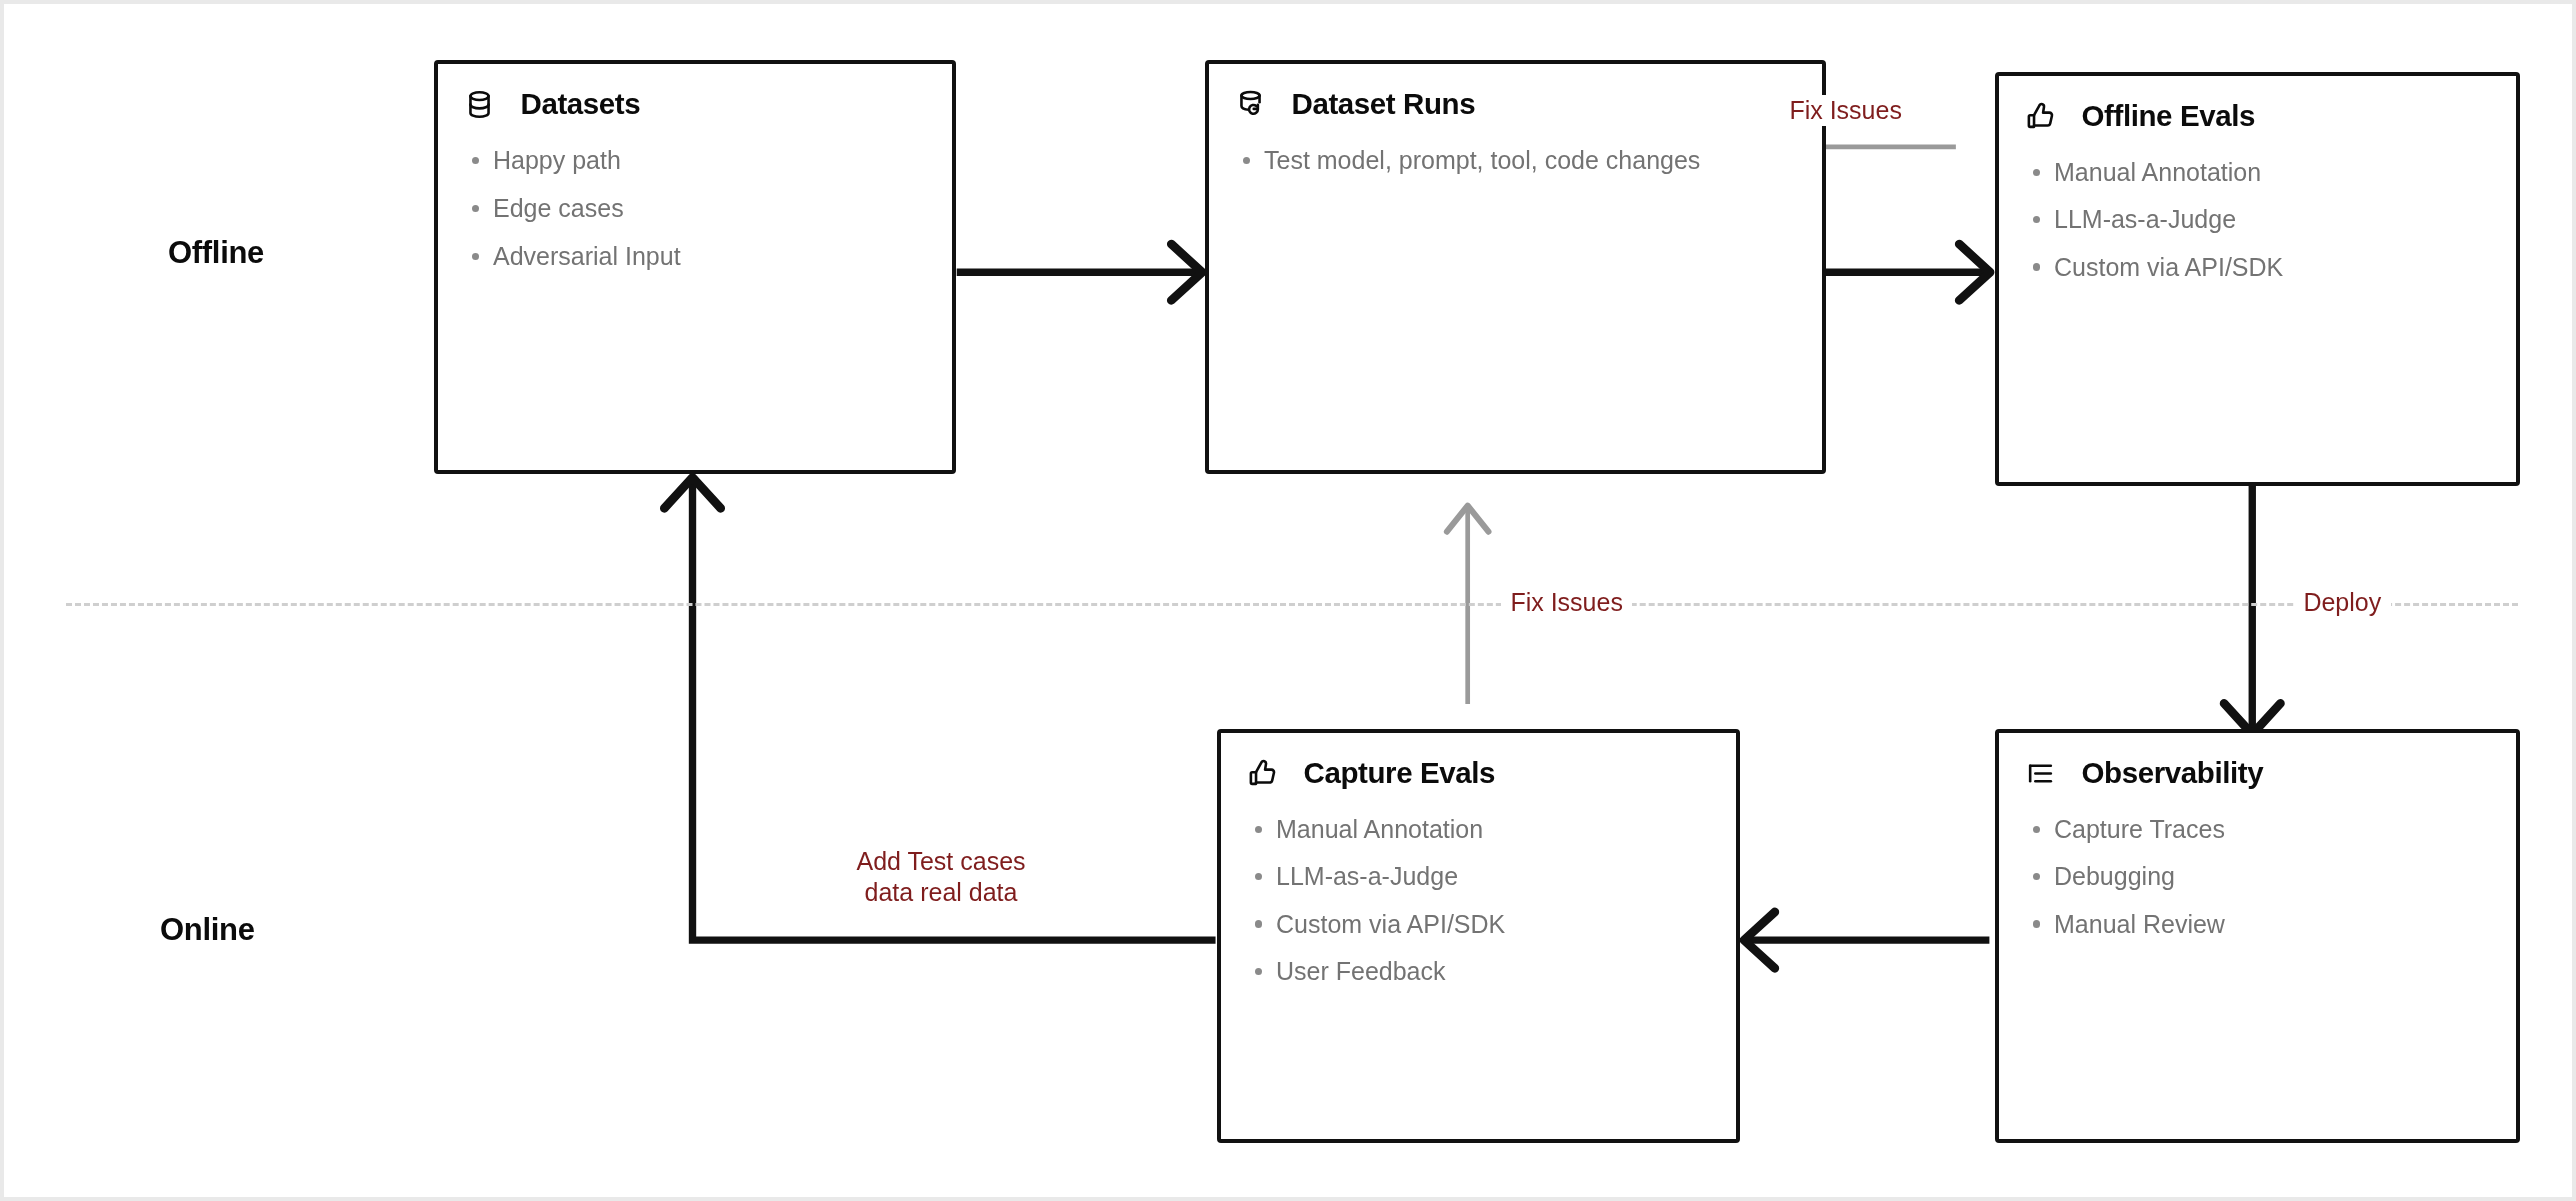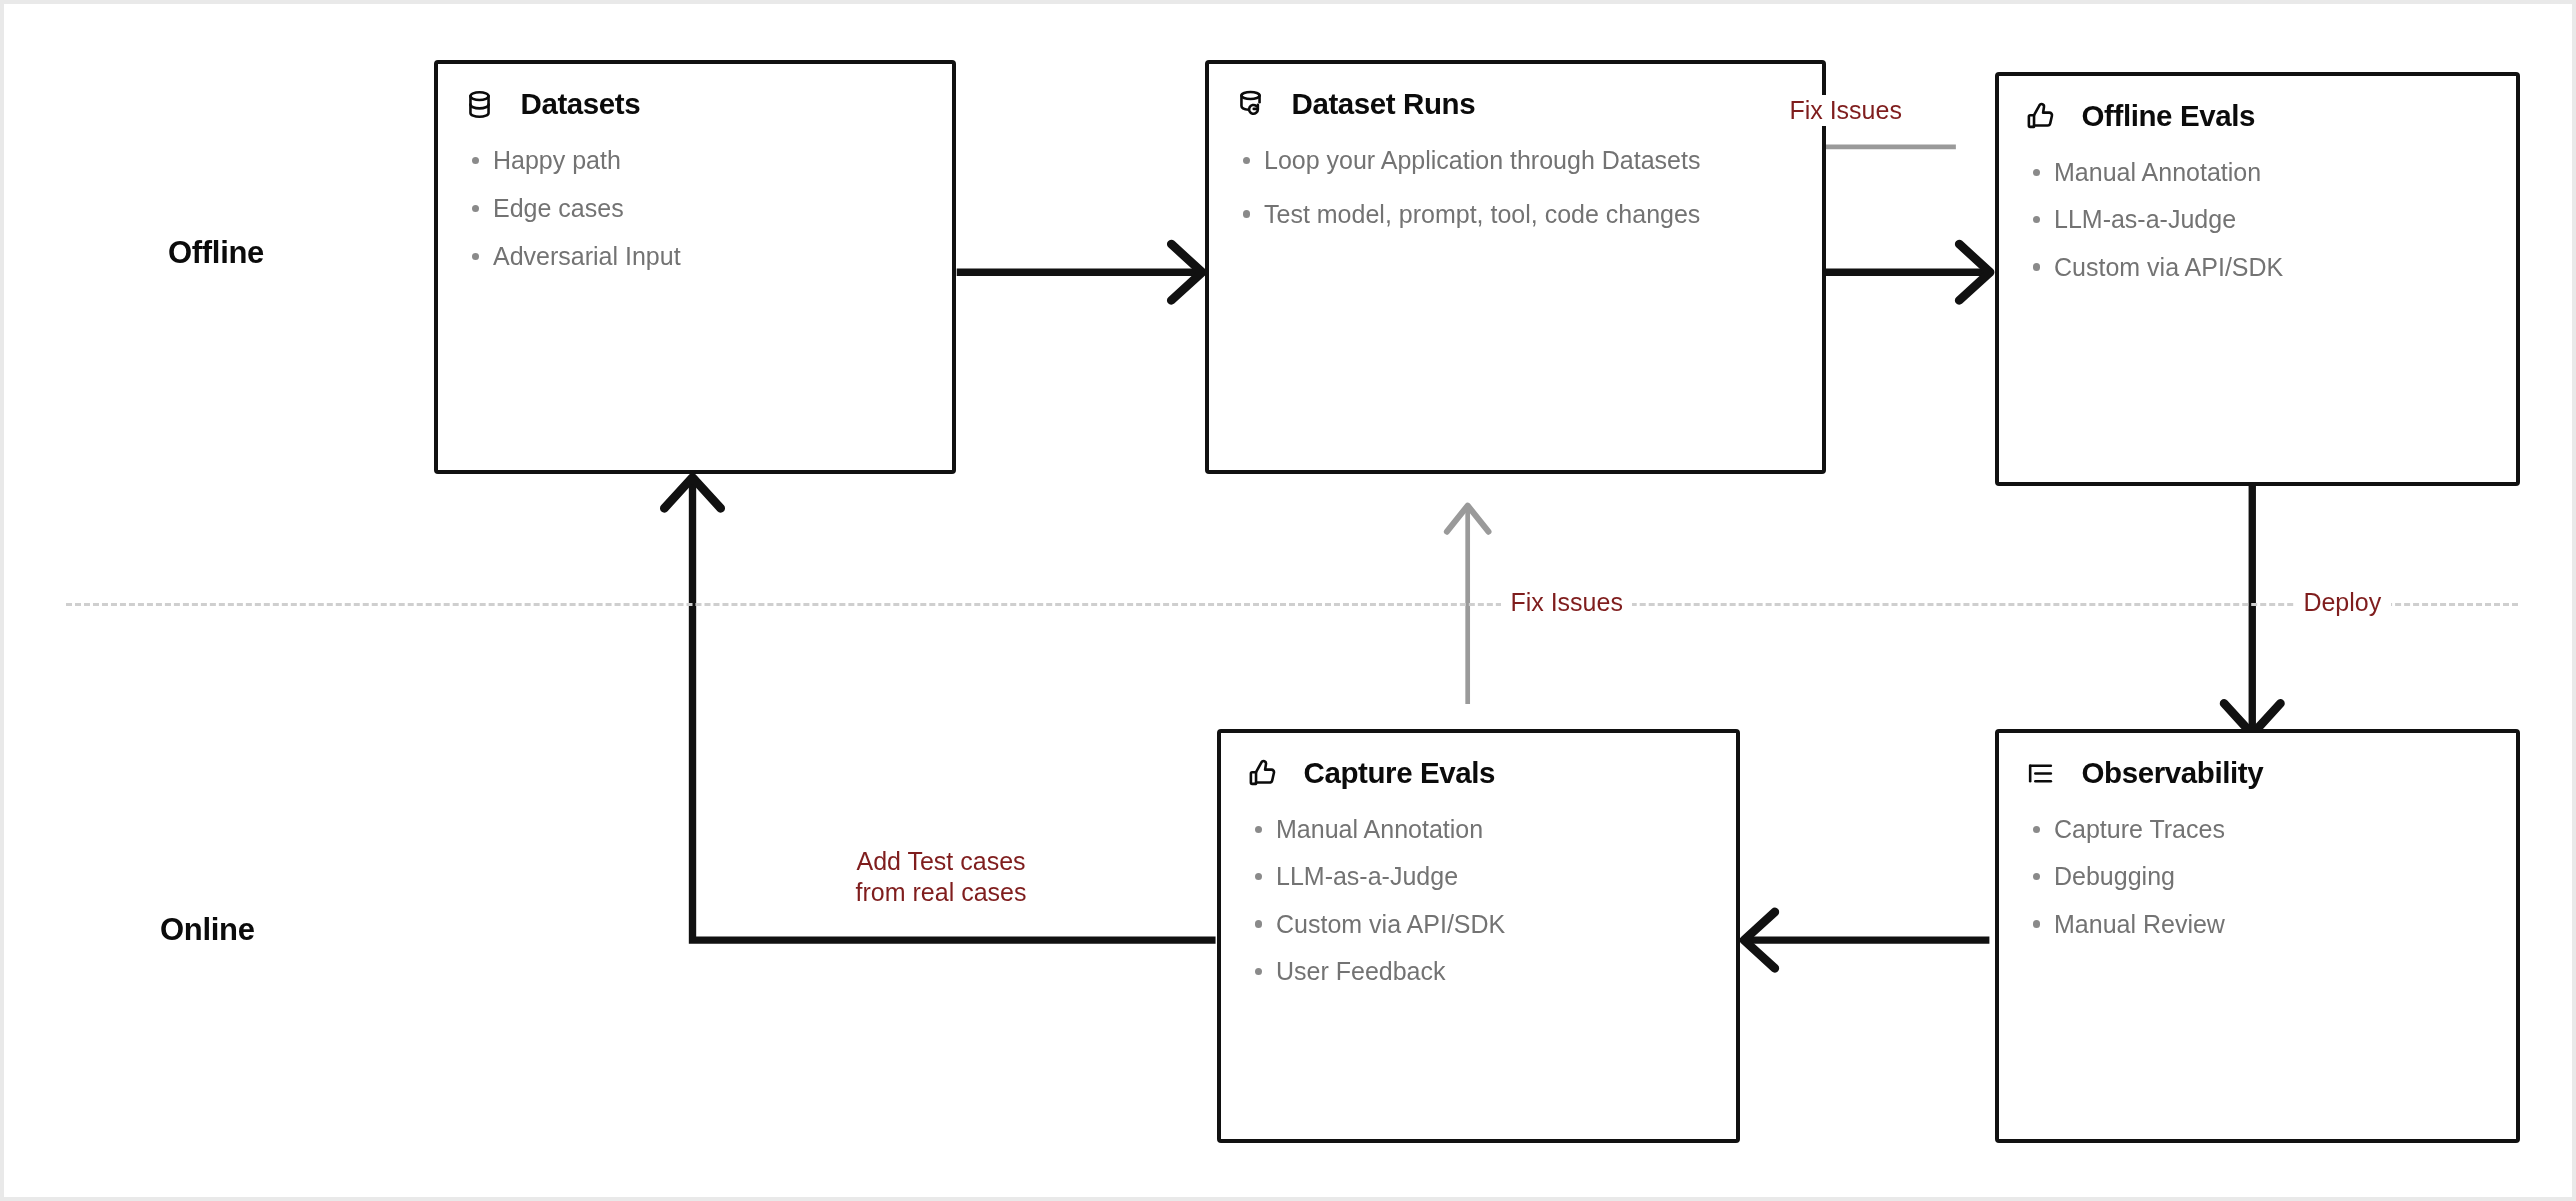--- a/index.html
+++ b/index.html
@@ -178,21 +178,20 @@
       <svg class="node-icon" viewBox="0 0 24 24" fill="none" stroke="#0b0b0b" stroke-width="2" stroke-linecap="round" stroke-linejoin="round">
         <ellipse cx="12" cy="5" rx="7" ry="2.7"></ellipse>
         <path d="M19 5v5.2"></path>
         <path d="M5 5v8.2c0 1.5 2.5 2.7 5.7 2.85"></path>
         <path d="M16.5 13.2a3.4 3.4 0 1 0 1.2 2.6"></path>
         <path d="M17.7 12.2v3.2h-3.2"></path>
       </svg>
       <div class="node-title">Dataset Runs</div>
     </div>
     <ul class="node-list">
-      <li style="margin-bottom:21.5px;">Loop your Application through Datasets</li>
       <li>Test model, prompt, tool, code changes</li>
     </ul>
   </div>
 
   <div class="node" style="left:1991px; top:68px; width:525px; height:414px;">
     <div class="node-head">
       <svg class="node-icon" viewBox="0 0 24 24" fill="none" stroke="#0b0b0b" stroke-width="2" stroke-linecap="round" stroke-linejoin="round">
         <path d="M7 11v9H4a1 1 0 0 1-1-1v-7a1 1 0 0 1 1-1h3z"></path>
         <path d="M7 11l4.2-7.7a1.9 1.9 0 0 1 3.5 1.3L14 9h4.9a2 2 0 0 1 1.95 2.45l-1.35 6A2 2 0 0 1 17.55 19H7"></path>
       </svg>
@@ -239,17 +238,17 @@
   </div>
 
   <div class="edge-label" style="left:1776px; top:91px;">Fix Issues</div>
 
   <div class="edge-label" style="left:1497px; top:583px;">Fix Issues</div>
 
   <div class="edge-label" style="left:2290px; top:583px;">Deploy</div>
 
   <div class="edge-label two-line" style="left:806px; top:842px; width:262px; padding:0;">
     <span style="display:block;">Add Test cases</span>
-    <span style="display:block;">from real cases</span>
+    <span style="display:block;">data real data</span>
   </div>
 
 </div>
 
 
 </body></html>

